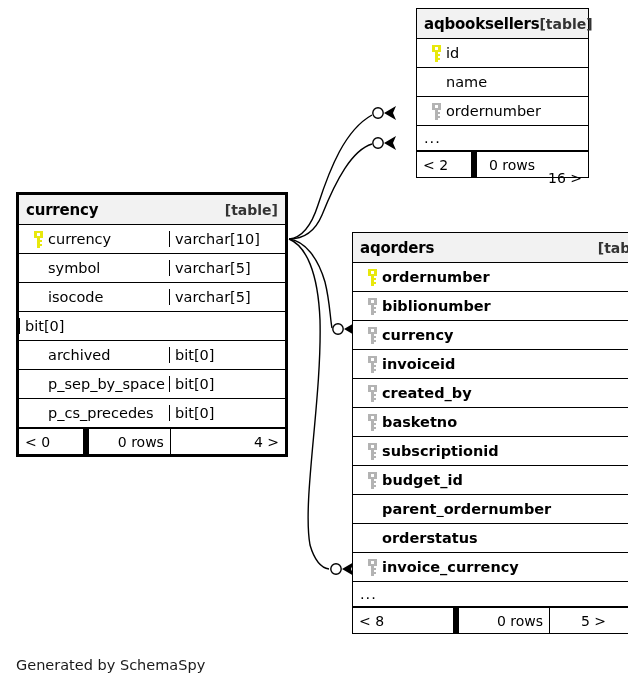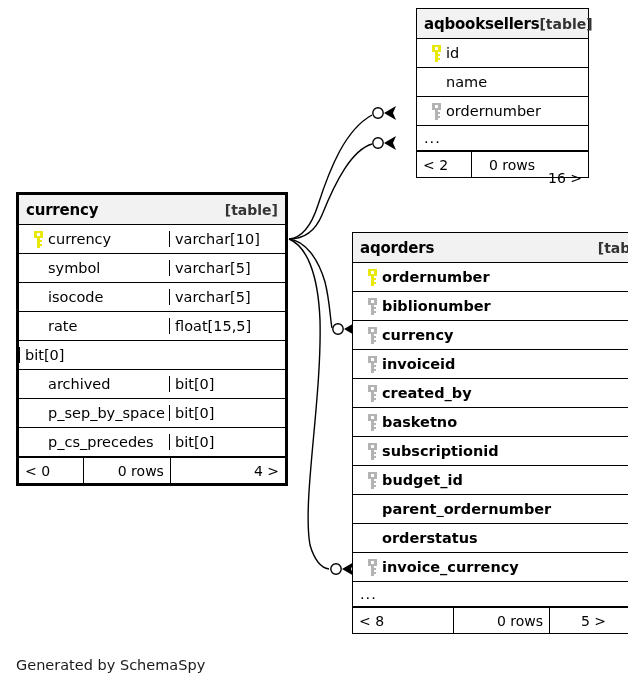--- a/index.html
+++ b/index.html
@@ -109,21 +109,21 @@
   }
   .foot-cell{
     box-sizing:border-box;
     display:flex;
     align-items:center;
     font-size:14px;
     padding:0 6px;
     white-space:nowrap;
   }
   .foot-left{justify-content:flex-start;}
-  .foot-mid{justify-content:flex-end;border-left:1px solid #000000;}
+  .foot-mid{justify-content:flex-end;border-left:6px solid #000000;}
   .foot-right{justify-content:flex-end;border-left:1px solid #000;}
 
   
   #tbl-aqbooksellers{left:416px;top:8px;width:173px;}
   #tbl-aqbooksellers .cell-name{padding-left:9px;}
   #tbl-aqbooksellers .foot-left{width:54px;}
   #tbl-aqbooksellers .foot-mid{width:70px;}
   #tbl-aqbooksellers .foot-right{width:47px;margin-top:26px;}
 
   #tbl-currency{left:16px;top:192px;width:272px;}
@@ -269,27 +269,20 @@
 
     <div class="tbl-row">
       <div class="cell-name">
         <span class="keyslot"></span>
         <span>isocode</span>
       </div>
       <div class="cell-type">varchar[5]</div>
     </div>
 
 
-    <div class="tbl-row">
-      <div class="cell-name">
-        <span class="keyslot"></span>
-        <span>rate</span>
-      </div>
-      <div class="cell-type">float[15,5]</div>
-    </div>
 
     <div class="tbl-row">
       <div class="cell-type">bit[0]</div>
     </div>
 
     <div class="tbl-row">
       <div class="cell-name">
         <span class="keyslot"></span>
         <span>archived</span>
       </div>

